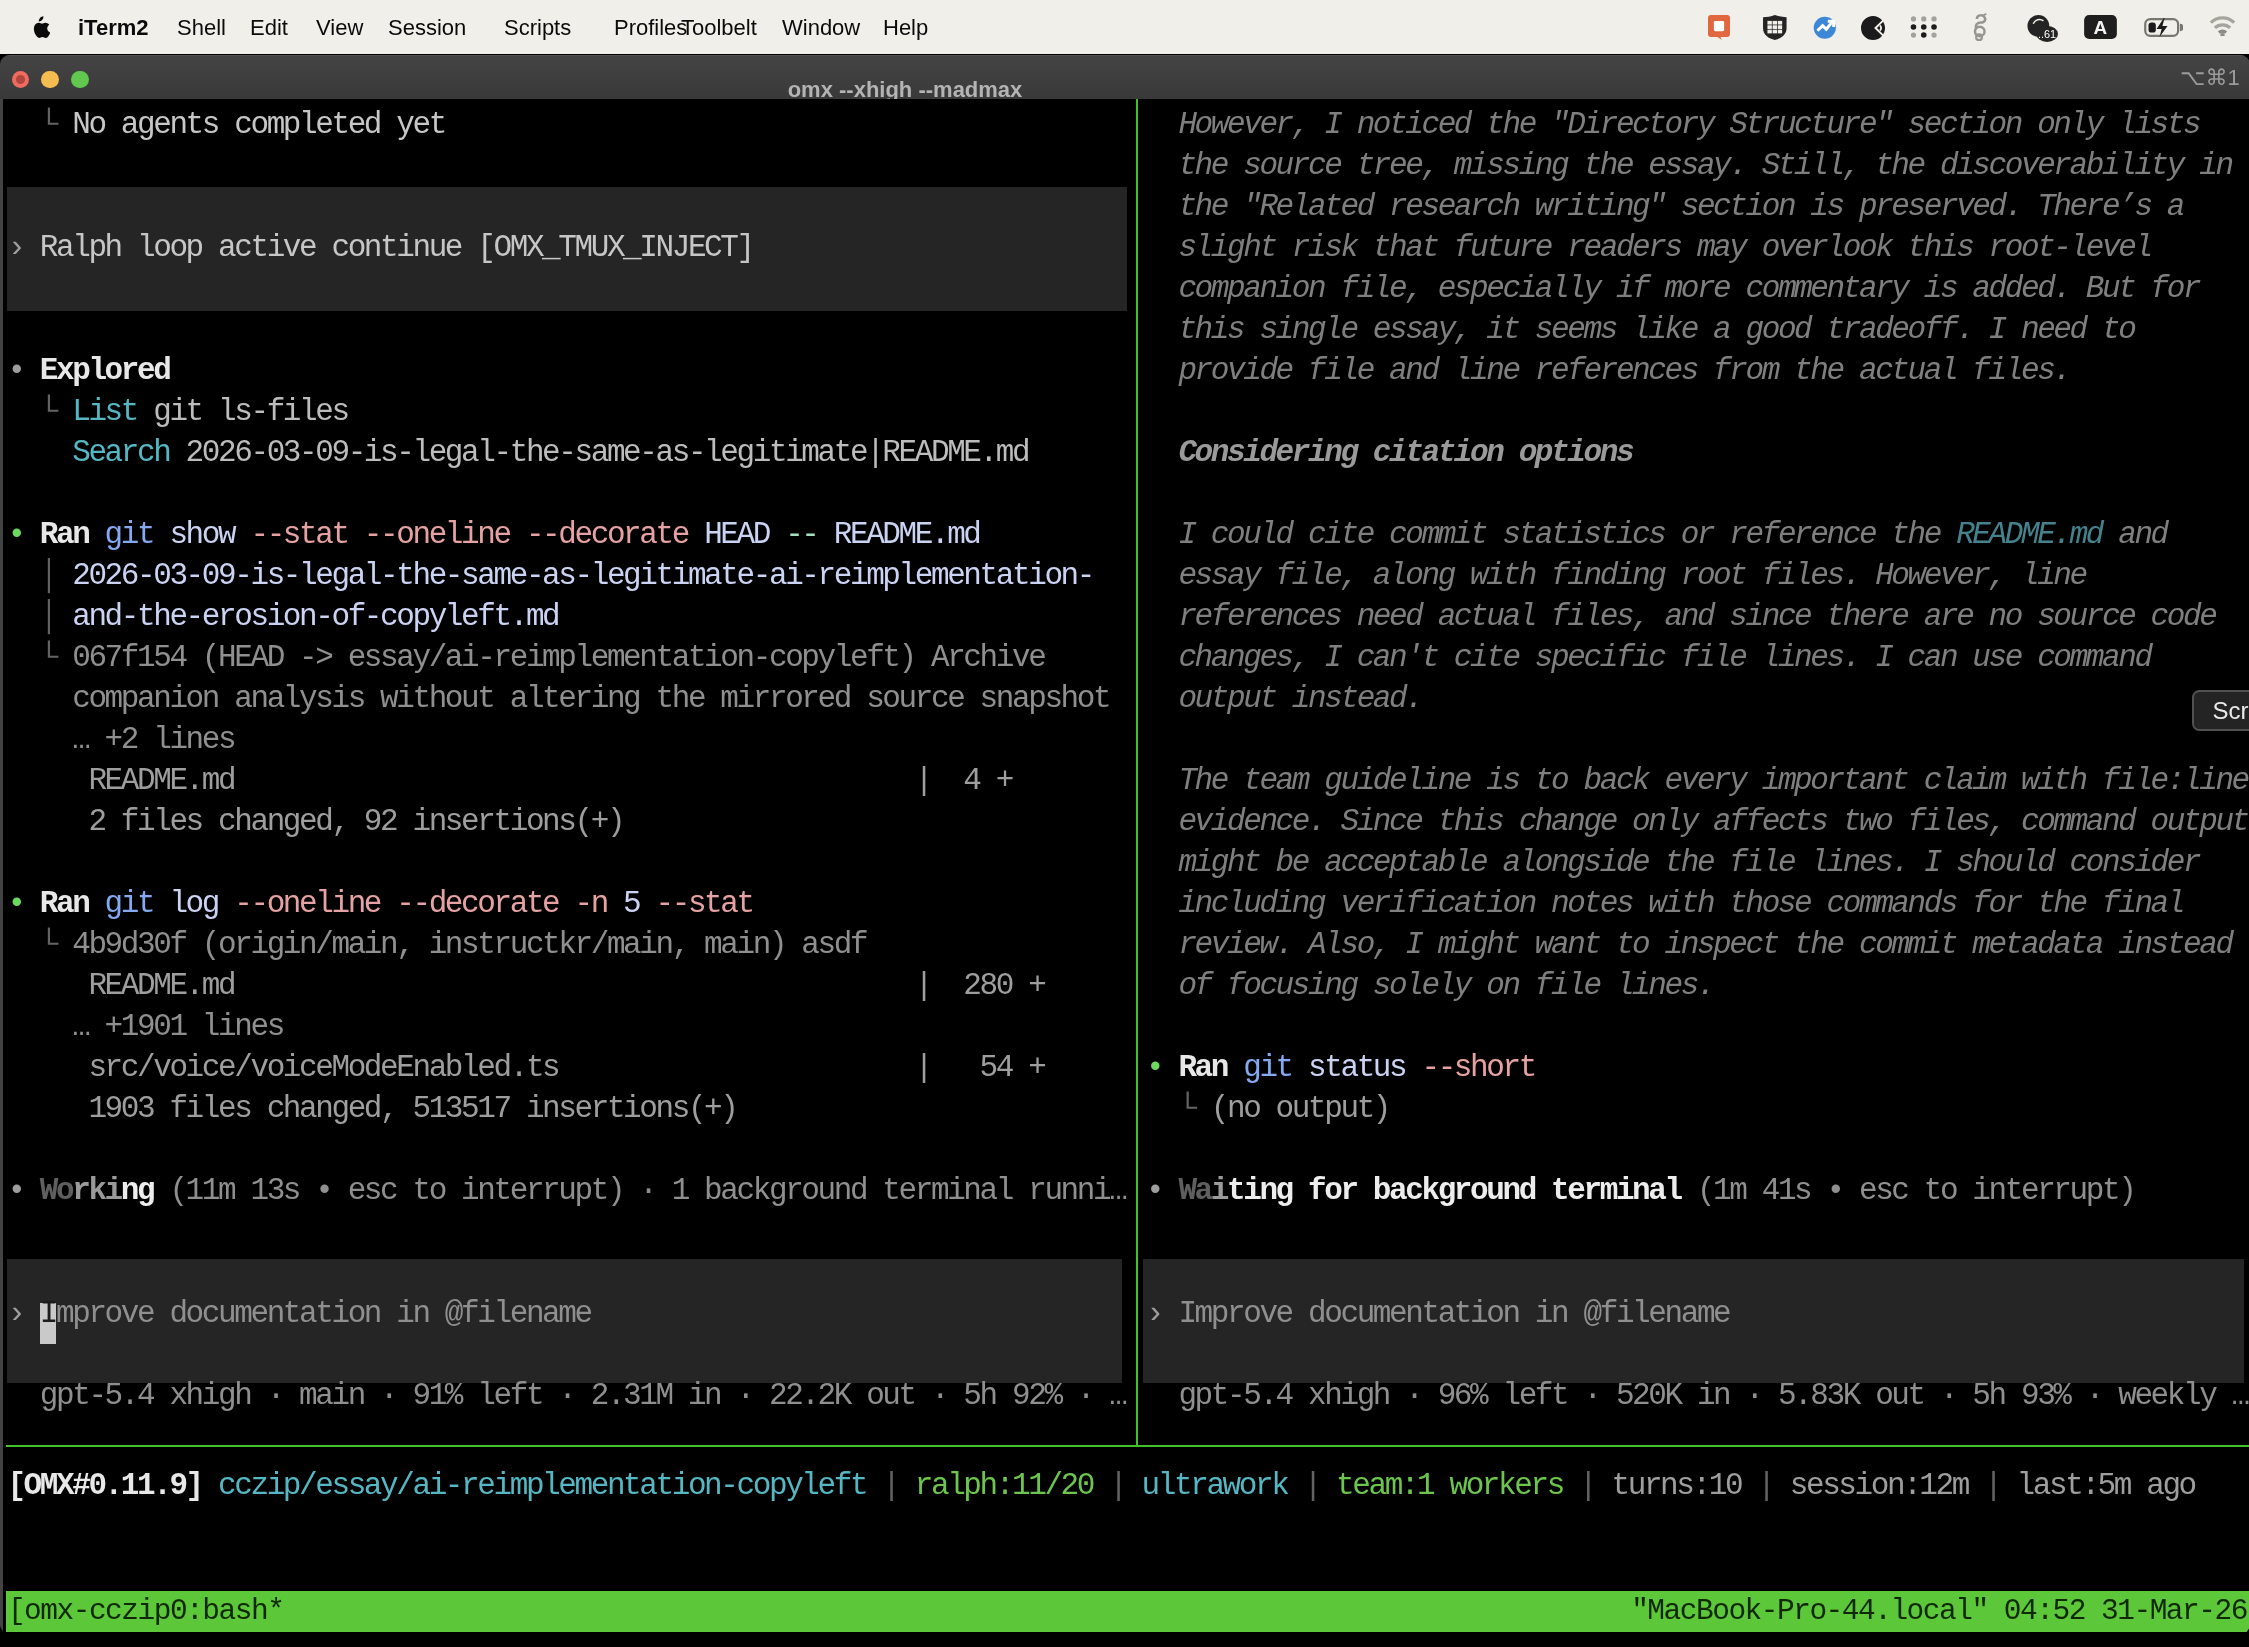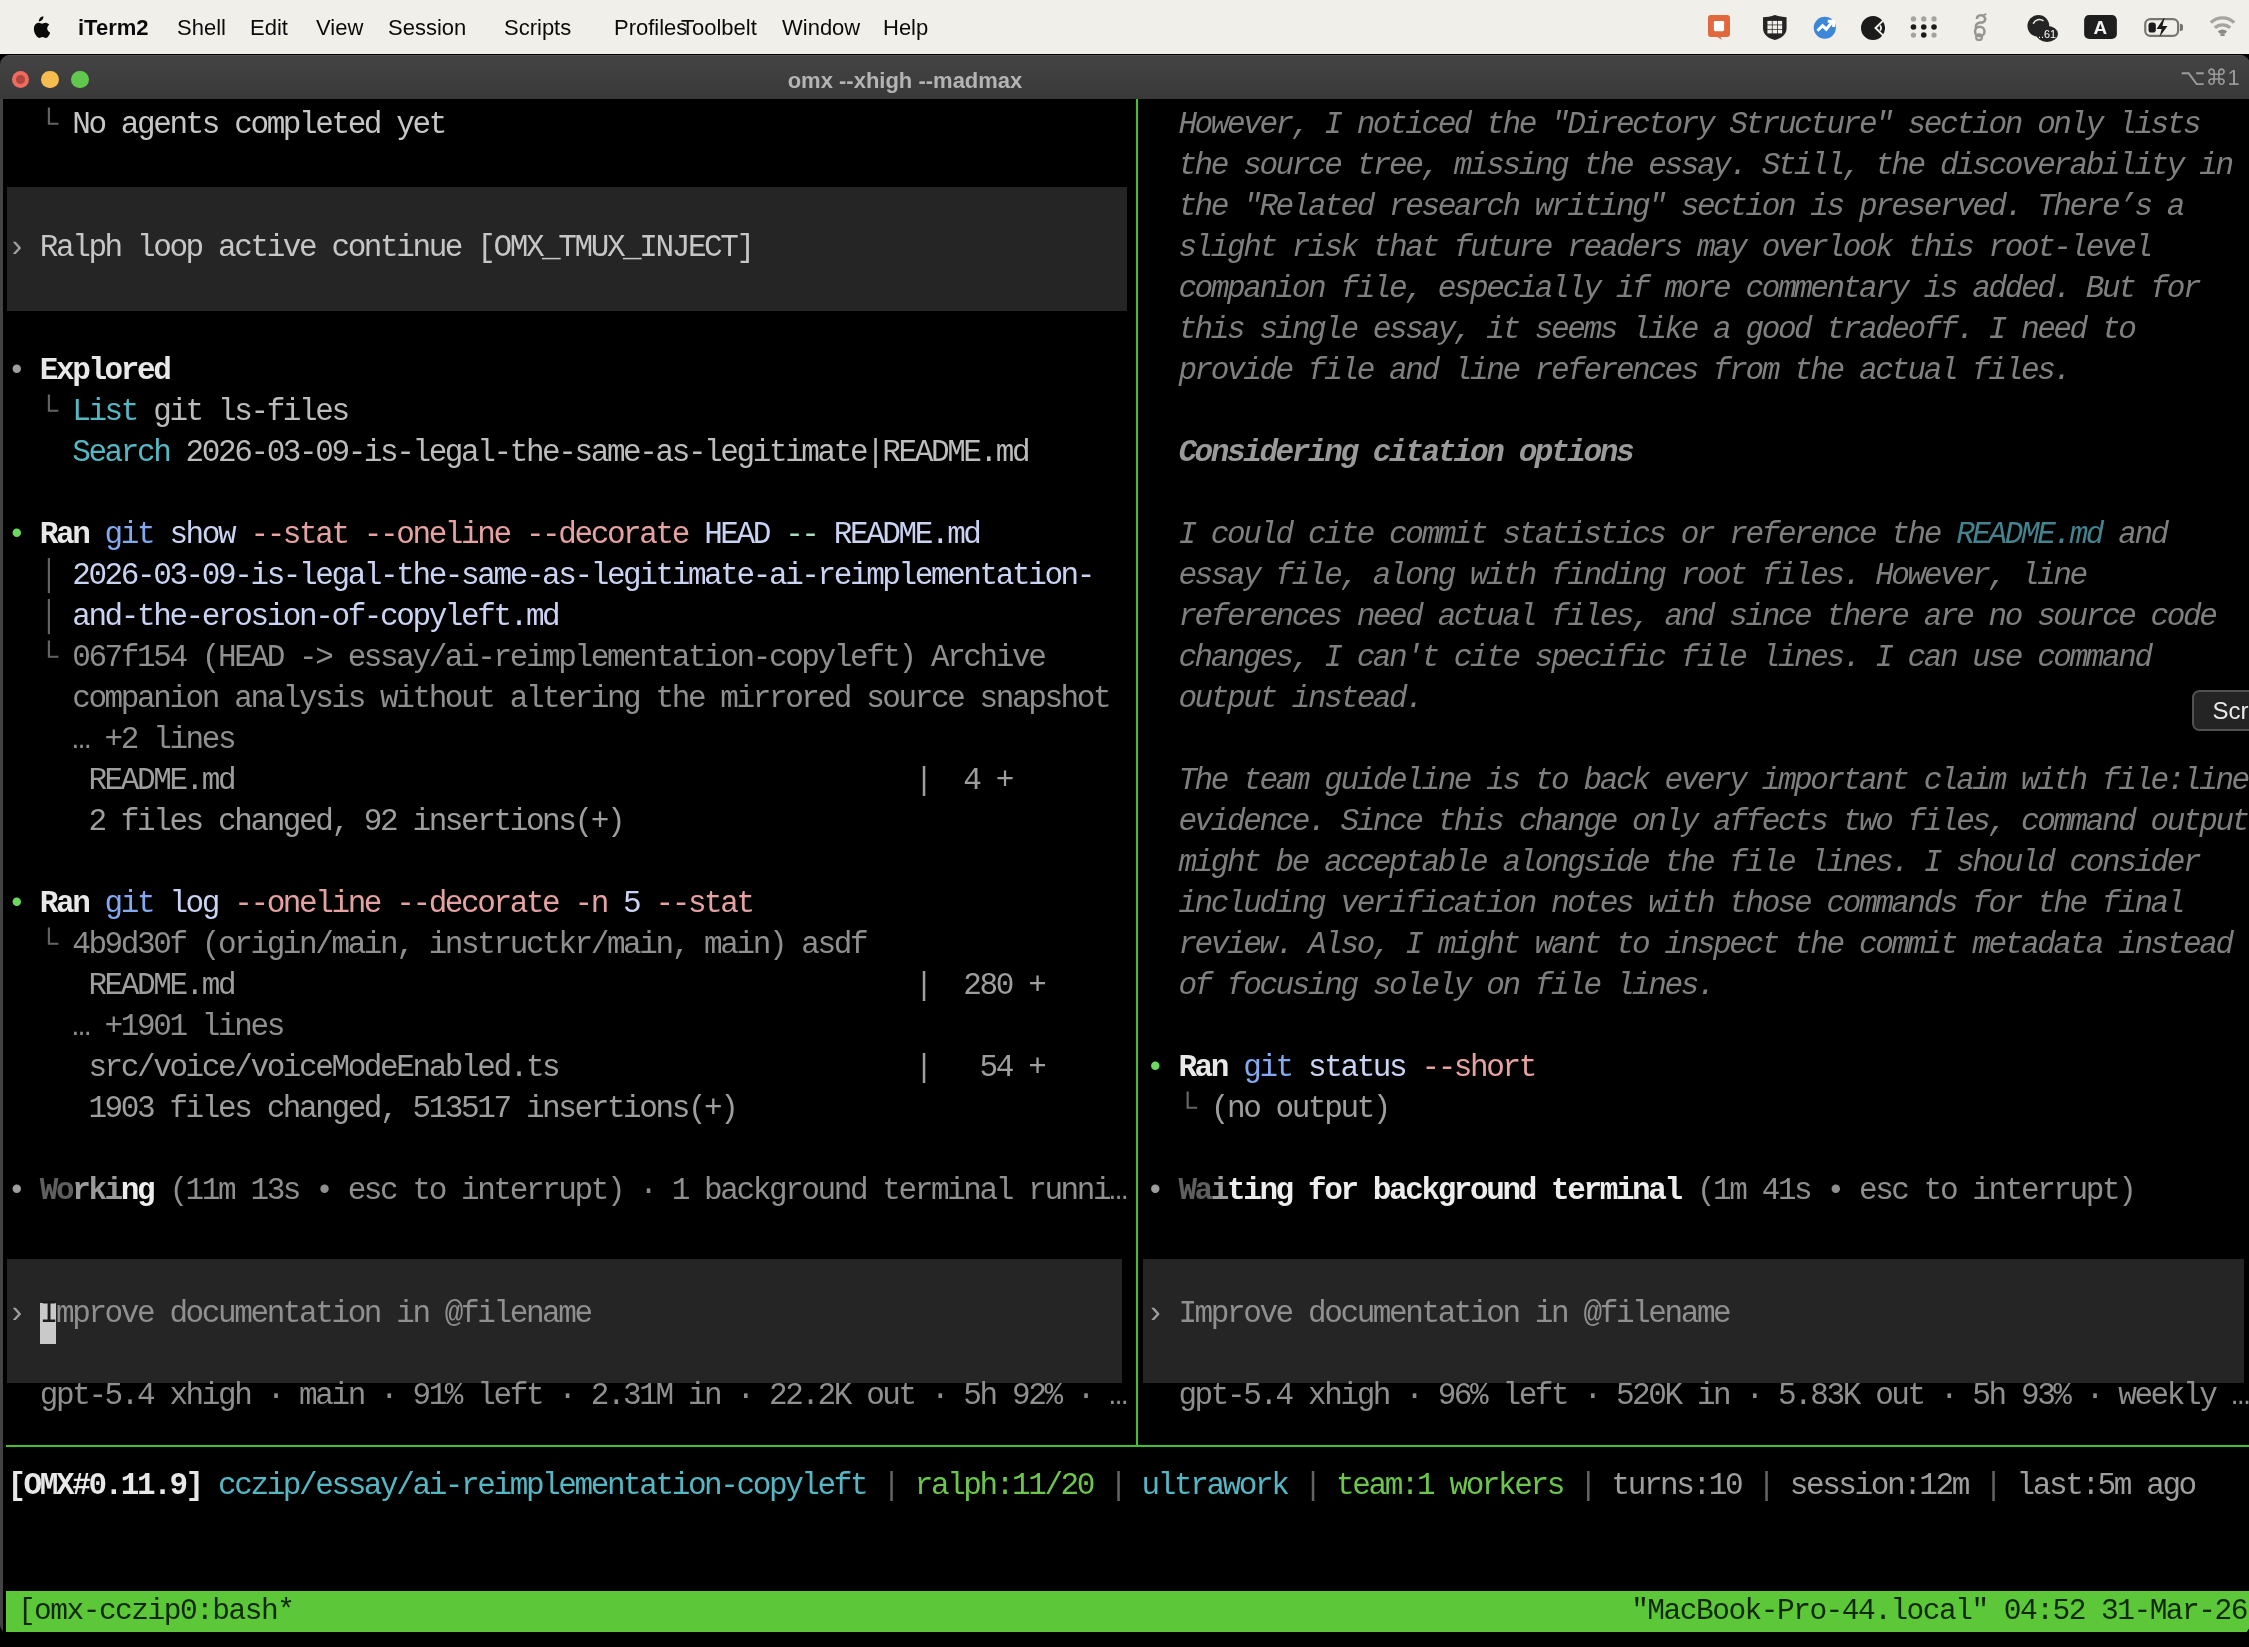--- a/index.html
+++ b/index.html
@@ -7,21 +7,21 @@
   body { font-family:"Liberation Mono", monospace; }
   
   #menubar { position:absolute; left:0; top:0; width:2250px; height:54px; background:#f0efe9; }
   .mi { position:absolute; top:0; height:54px; line-height:56px; font-family:"Liberation Sans",sans-serif; font-size:22px; color:#0b0b0b; }
   .mb { font-weight:bold; }
   svg.ic { position:absolute; }
   
   #win { position:absolute; left:0; top:55px; width:2250px; height:1579px; background:#000; border-radius:9.6px; overflow:hidden; }
   #titlebar { position:absolute; left:0; top:0; width:2250px; height:44px; background:linear-gradient(#454444,#3a3939); box-shadow:inset 0 0.7px 0 #585858; }
   .tl { position:absolute; top:15.5px; width:17.7px; height:17.7px; border-radius:50%; }
-  #title { position:absolute; top:3px; left:0; width:1810px; height:44px; text-align:center; font-family:"Liberation Sans",sans-serif; font-size:22px; font-weight:bold; color:#b4b4b4; line-height:46px; }
+  #title { position:absolute; top:12px; left:0; width:1810px; height:44px; text-align:center; font-family:"Liberation Sans",sans-serif; font-size:22px; font-weight:bold; color:#b4b4b4; line-height:46px; }
   #hotkey { position:absolute; top:0; right:10.3px; height:44px; font-family:"Liberation Sans",sans-serif; font-size:22px; color:#9b9b9b; line-height:46px; }
   
   #term { position:absolute; left:0; top:44px; width:1796px; height:1535px; background:#000; }
   pre.pane { position:absolute; font-family:"Liberation Mono",monospace; font-size:31px; line-height:41px; letter-spacing:-2.4px; color:#8f8f8f; }
   .w  { color:#e8e8e8; font-weight:bold; }
   .fg { color:#c6c6c6; }
   .fg2{ color:#bcbcbc; }
   .gy { color:#8f8f8f; }
   .gy2{ color:#9e9e9e; }
   .dim{ color:#636363; }
@@ -214,17 +214,17 @@
 <span class="gb">• </span><span class="w">Ran</span> <span class="bl">git</span> <span class="pw">status</span> <span class="sa">--short</span>
 <span class="dim">  └ </span><span class="gy2">(no output)</span>
 
 <span class="gy2">• </span><span class="sh1">Wa</span><span class="sh2">i</span><span class="sh3">ting for background terminal</span><span class="gy"> (1m 41s • esc to interrupt)</span>
 
 
 <span class="gy2">› </span><span class="gy">Improve documentation in @filename</span>
 
 <span class="gy">  gpt-5.4 xhigh · 96% left · 520K in · 5.83K out · 5h 93% · weekly …</span></pre>
 <pre class="pane" id="status" style="left:7.4px; top:1366px;"><span class="w">[OMX#0.11.9]</span> <span class="cy">cczip/essay/ai-reimplementation-copyleft</span><span class="dim"> | </span><span class="gr">ralph:11/20</span><span class="dim"> | </span><span class="cy">ultrawork</span><span class="dim"> | </span><span class="gr">team:1 workers</span><span class="dim"> | </span><span class="gy2">turns:10</span><span class="dim"> | </span><span class="gy2">session:12m</span><span class="dim"> | </span><span class="gy2">last:5m ago</span></pre>
-    <div id="greenbar"><span style="padding-left:12px;">[omx-cczip0:bash*</span><span style="position:absolute; right:3px;">"MacBook-Pro-44.local" 04:52 31-Mar-26</span></div>
+    <div id="greenbar"><span style="padding-left:2px;">[omx-cczip0:bash*</span><span style="position:absolute; right:3px;">"MacBook-Pro-44.local" 04:52 31-Mar-26</span></div>
     <div id="tooltip">Scre</div>
   </div>
 </div>
 
 
 </body></html>

